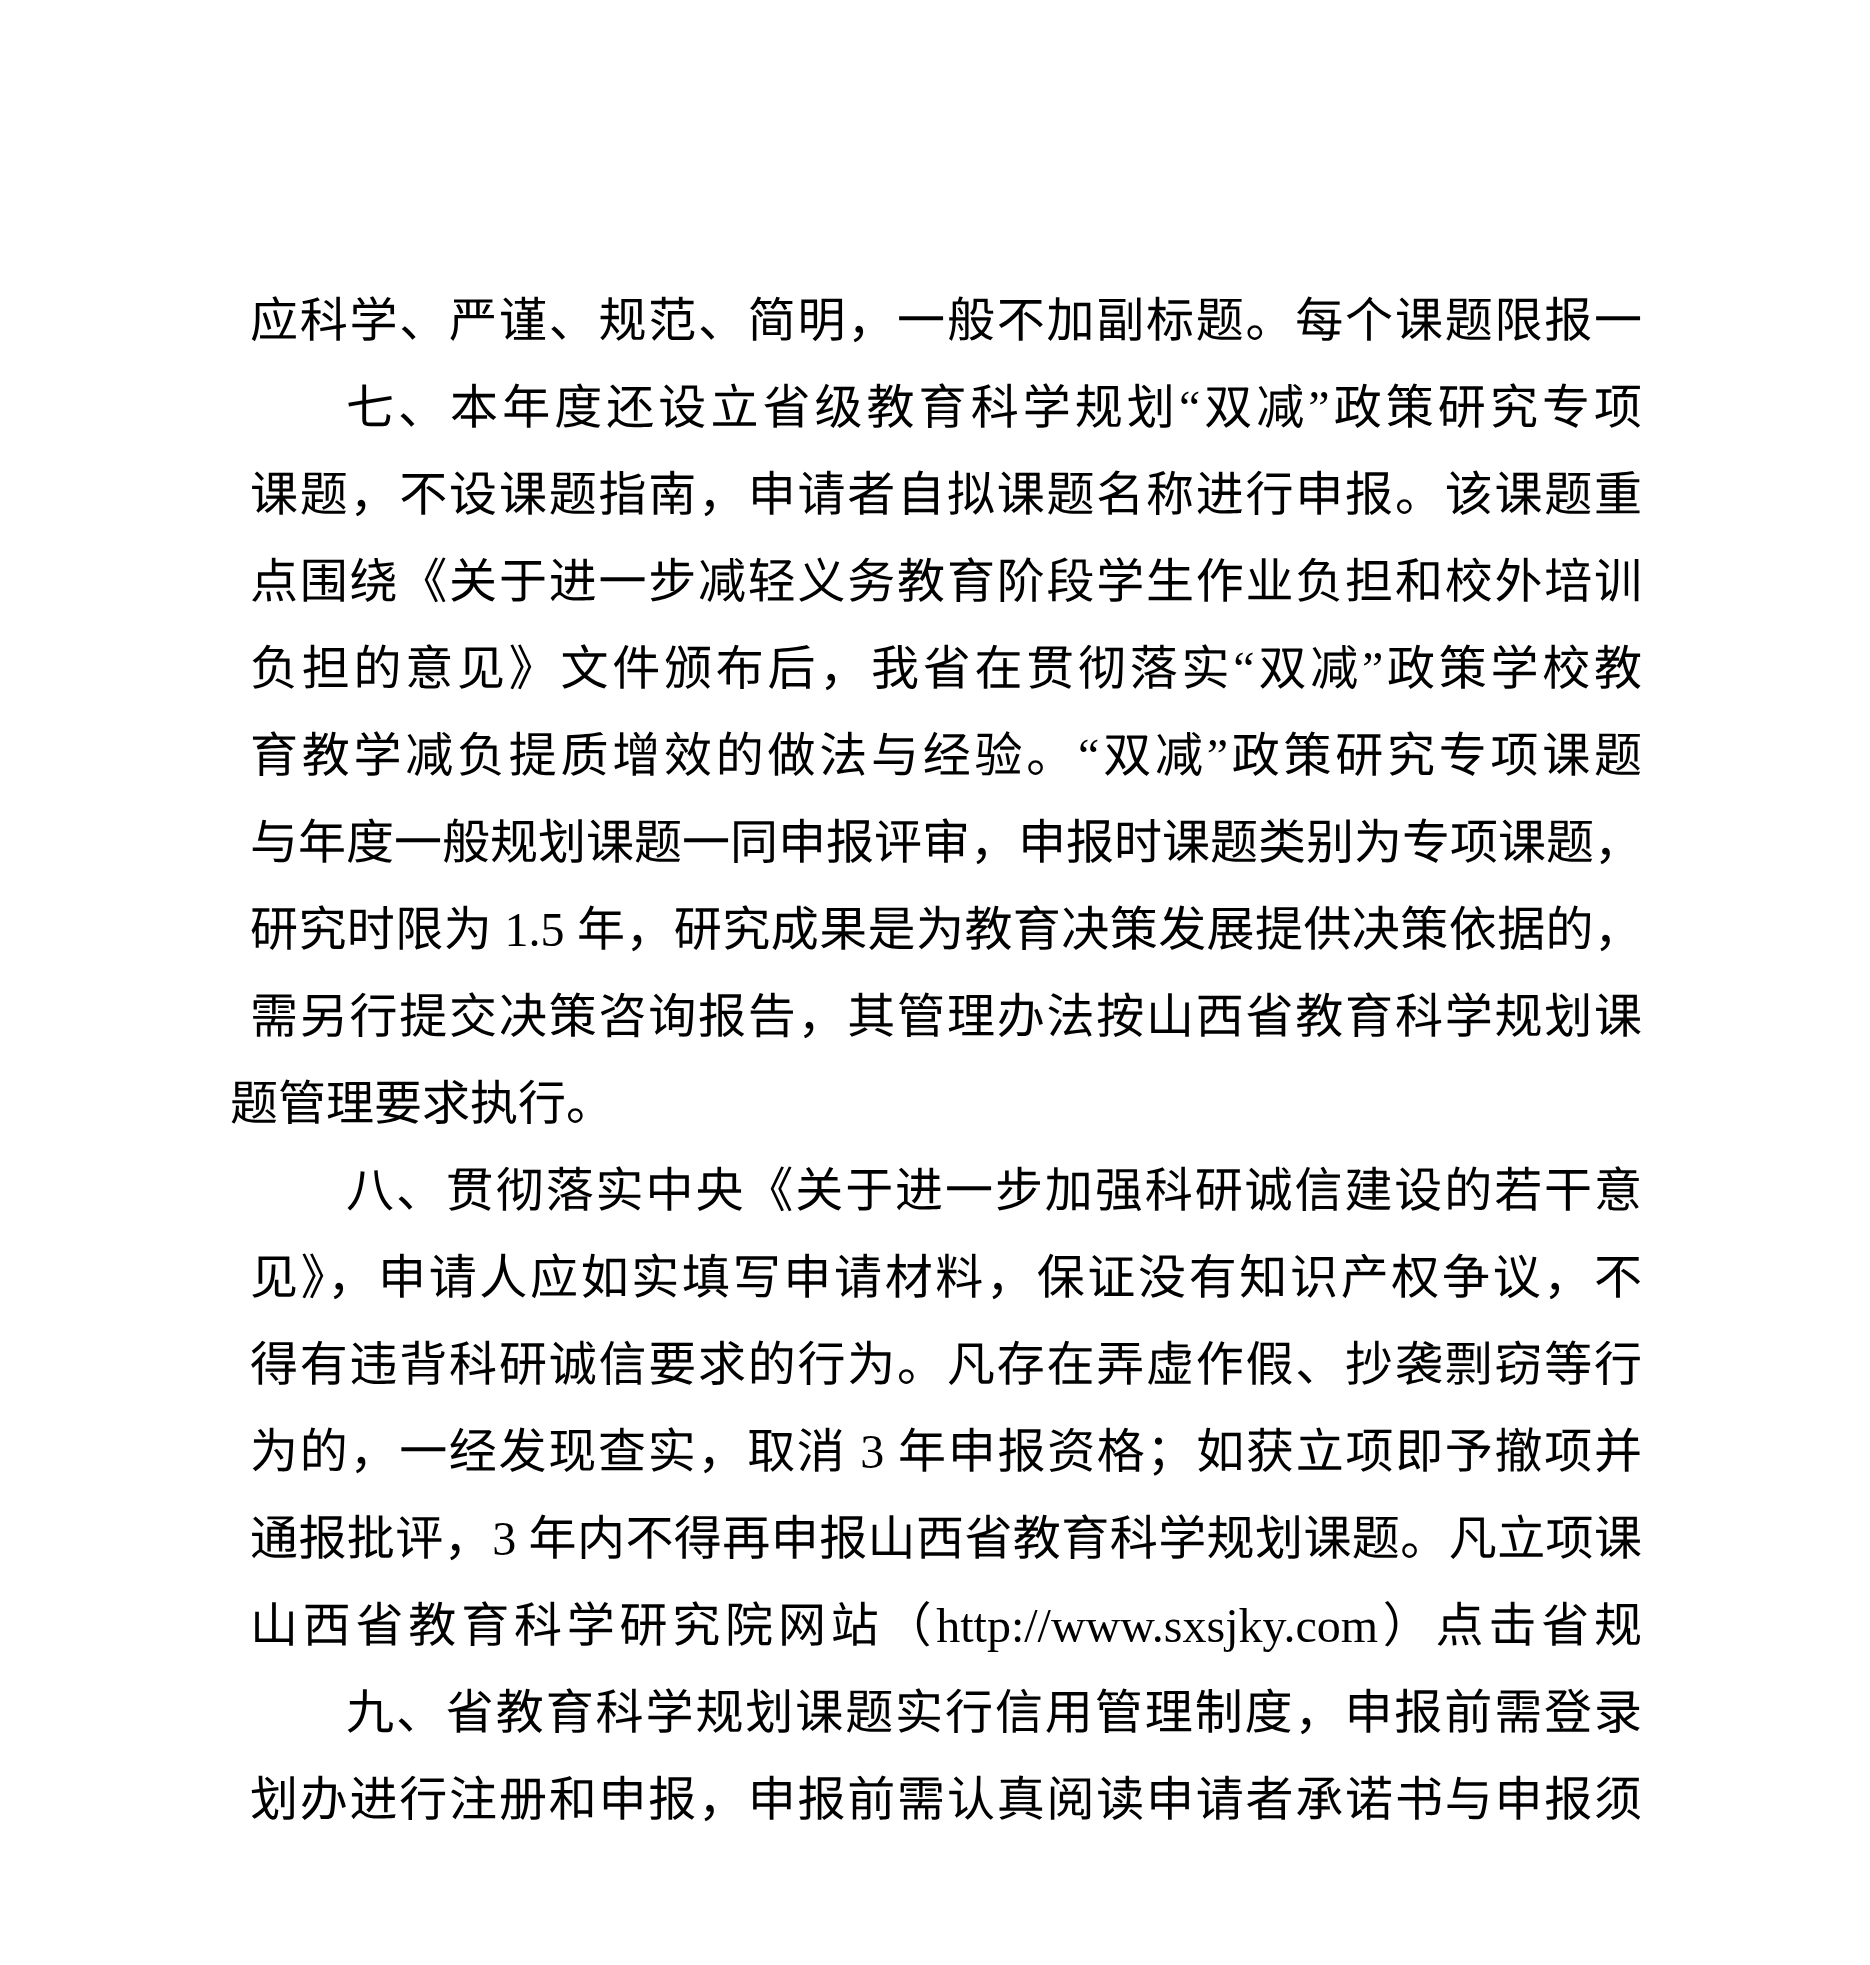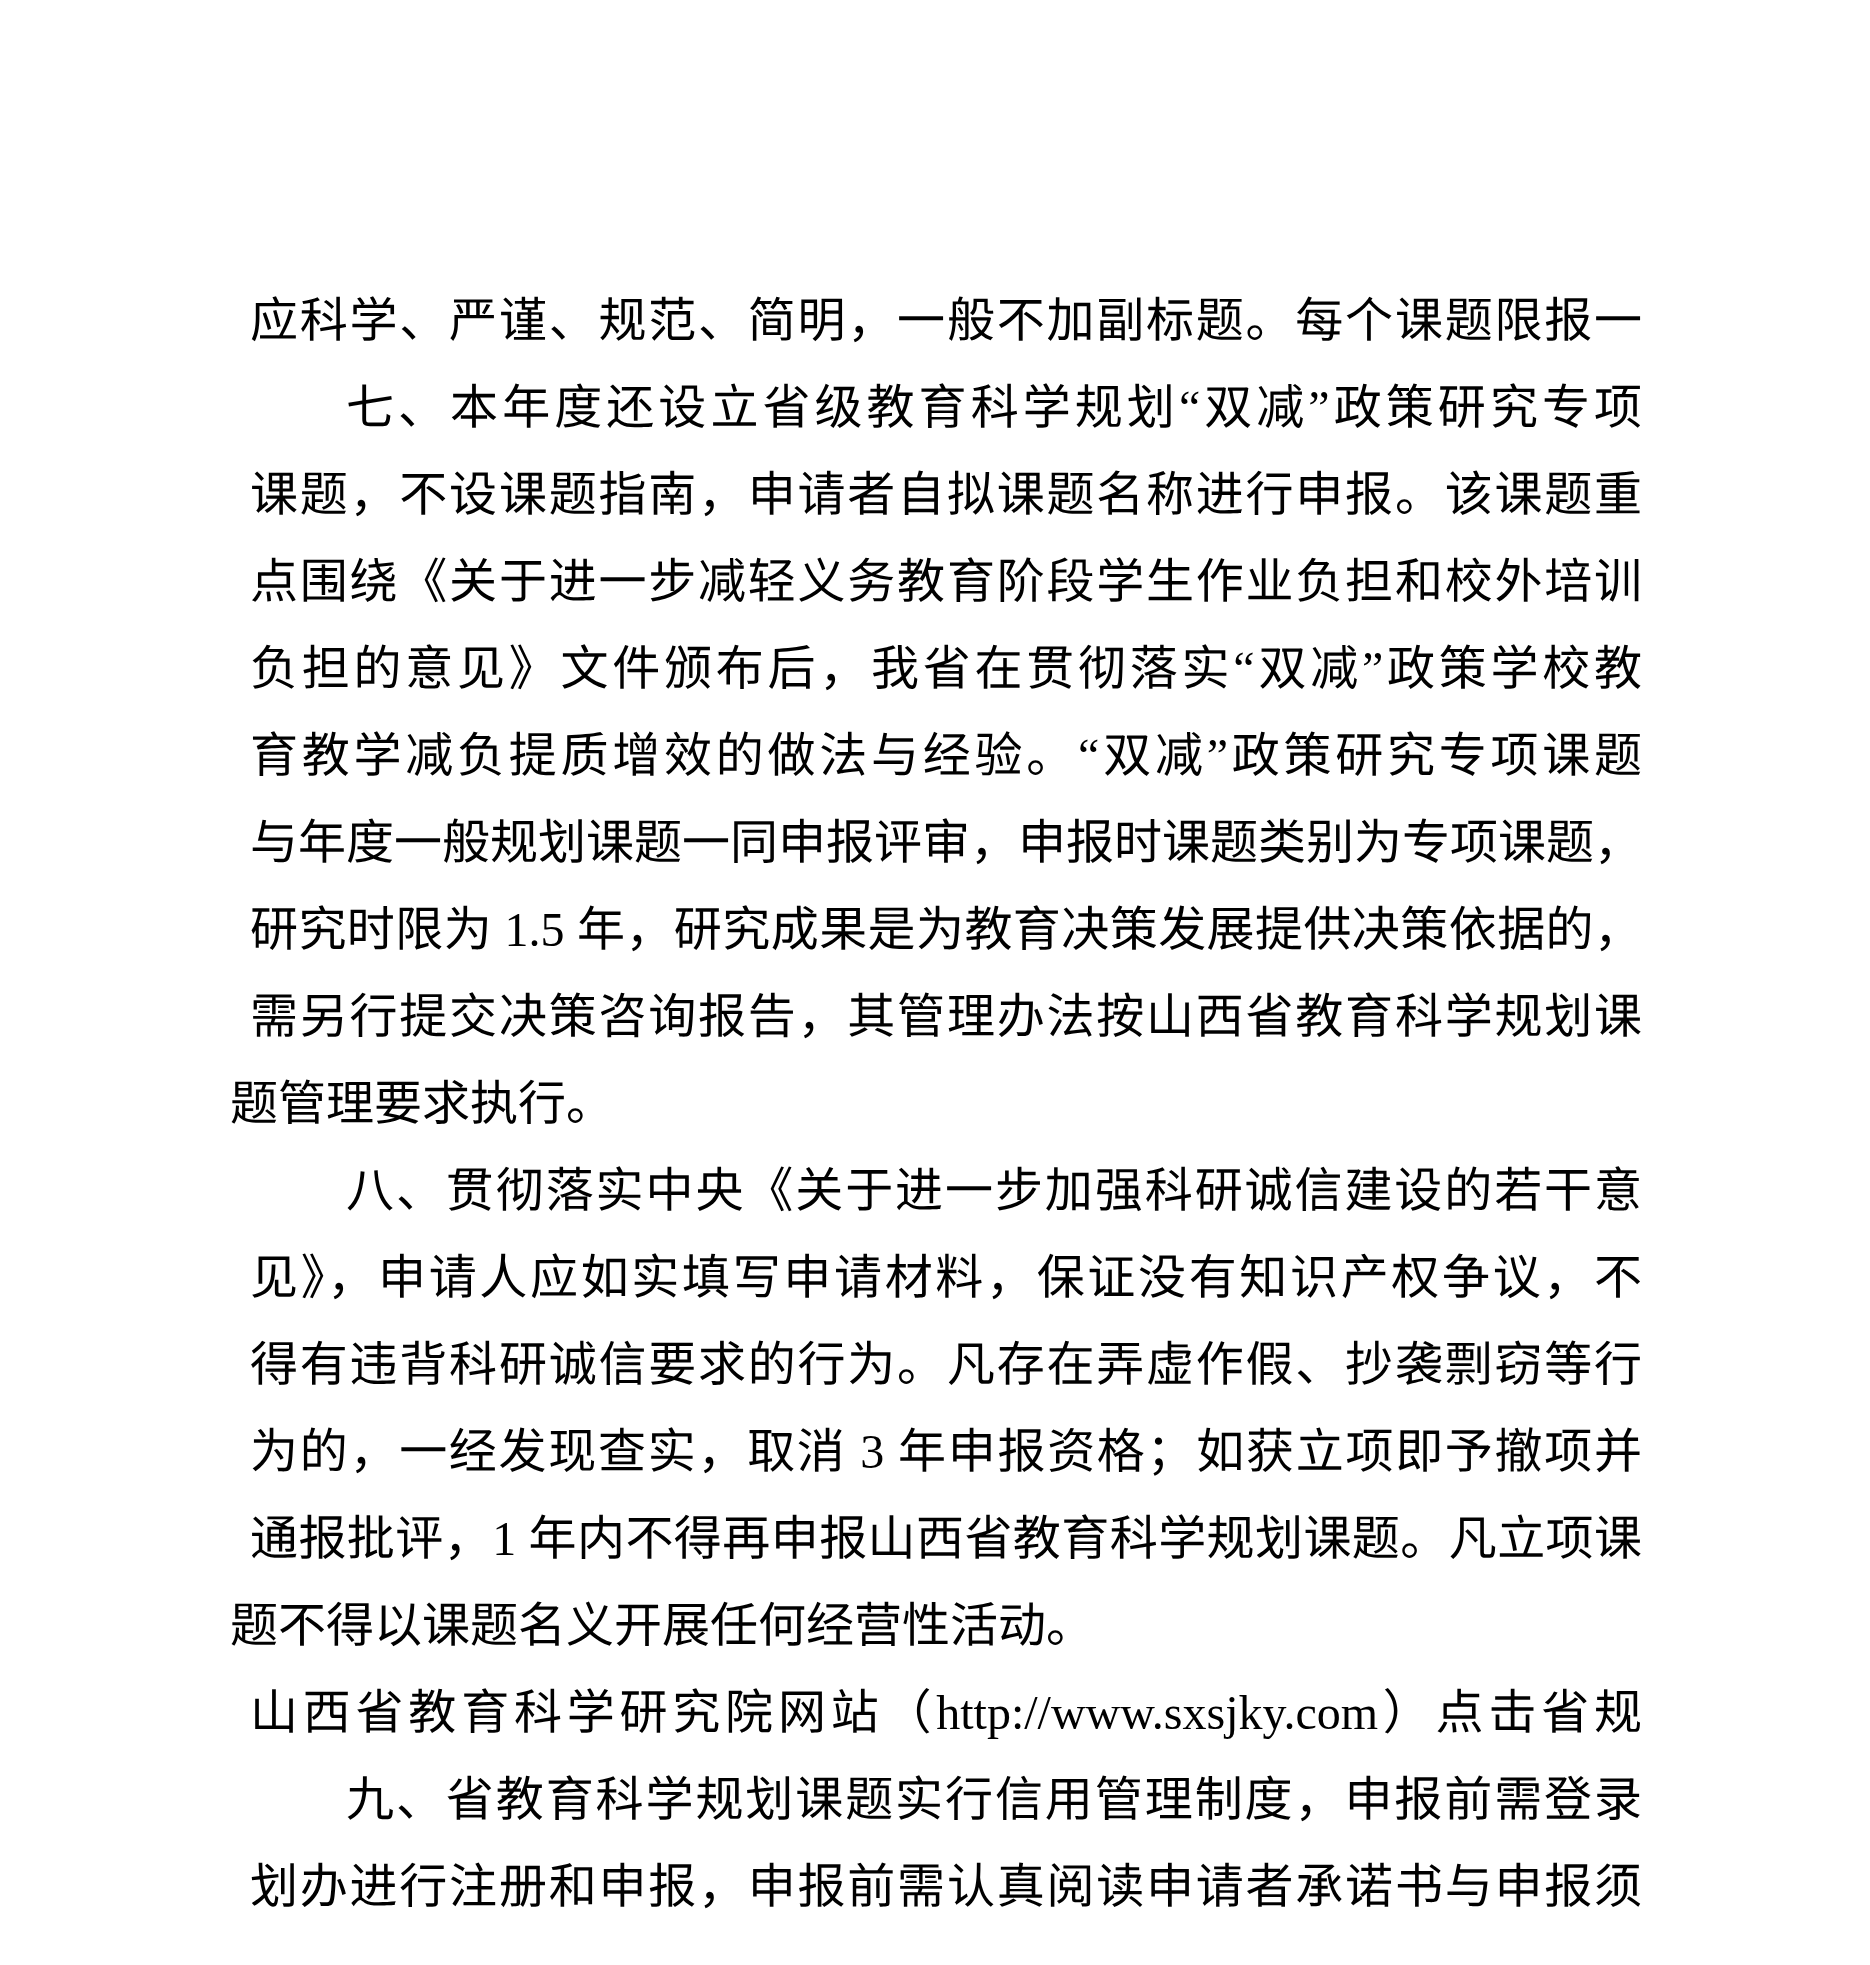--- a/index.html
+++ b/index.html
@@ -53,22 +53,21 @@
     <div class="line fill">负担的意见》文件颁布后，我省在贯彻落实“双减”政策学校教</div>
     <div class="line fill">育教学减负提质增效的做法与经验。“双减”政策研究专项课题</div>
     <div class="line fill">与年度一般规划课题一同申报评审，申报时课题类别为专项课题，</div>
     <div class="line fill">研究时限为 1.5 年，研究成果是为教育决策发展提供决策依据的，</div>
     <div class="line fill">需另行提交决策咨询报告，其管理办法按山西省教育科学规划课</div>
     <div class="line">题管理要求执行。</div>
     <div class="line fill indent">八、贯彻落实中央《关于进一步加强科研诚信建设的若干意</div>
     <div class="line fill">见》，申请人应如实填写申请材料，保证没有知识产权争议，不</div>
     <div class="line fill">得有违背科研诚信要求的行为。凡存在弄虚作假、抄袭剽窃等行</div>
     <div class="line fill">为的，一经发现查实，取消 3 年申报资格；如获立项即予撤项并</div>
-    <div class="line fill">通报批评，1 年内不得再申报山西省教育科学规划课题。凡立项课</div>
-    <div class="line">题不得以课题名义开展任何经营性活动。</div>
+    <div class="line fill">通报批评，3 年内不得再申报山西省教育科学规划课题。凡立项课</div>
     <div class="line fill">山西省教育科学研究院网站（http://www.sxsjky.com）点击省规</div>
     <div class="line fill indent">九、省教育科学规划课题实行信用管理制度，申报前需登录</div>
     <div class="line fill">划办进行注册和申报，申报前需认真阅读申请者承诺书与申报须</div>
 
   </div>
 
 </div>
 
 
 </body></html>

